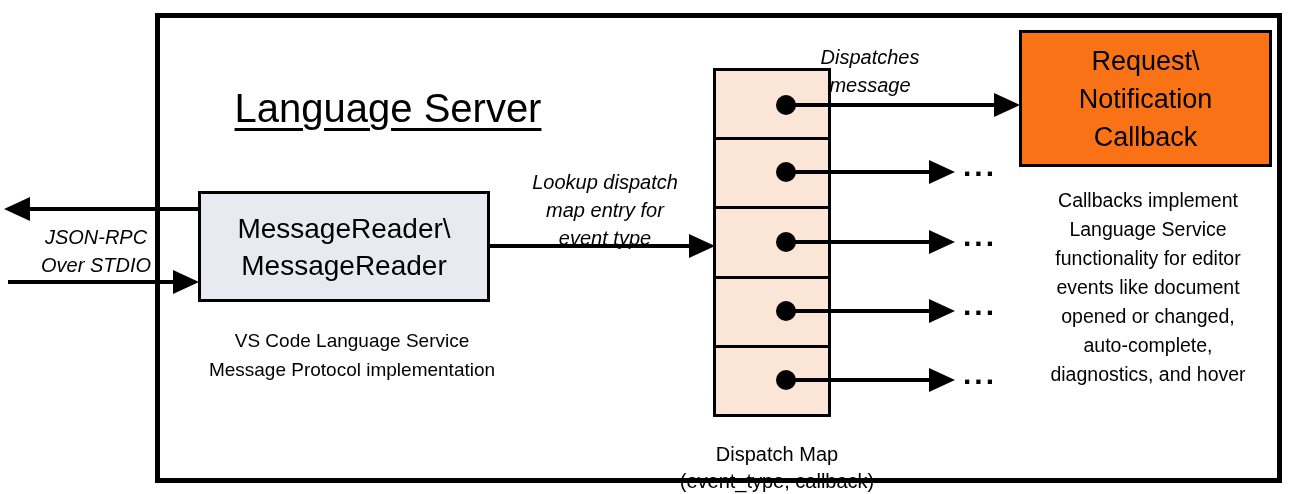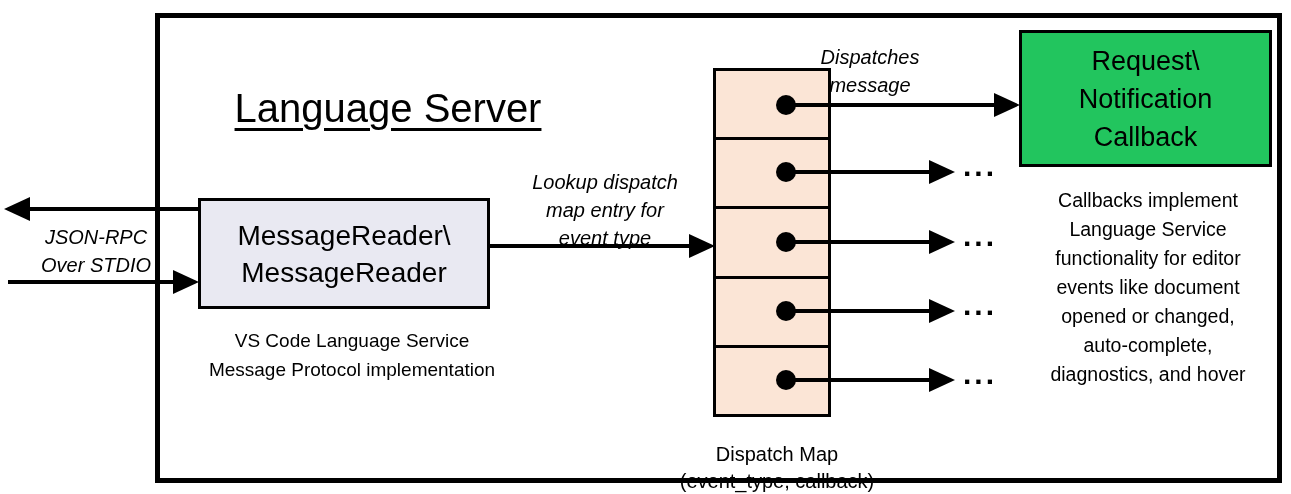--- a/index.html
+++ b/index.html
@@ -10,28 +10,28 @@
   .outer-box{
     position:absolute;left:155px;top:13px;width:1127px;height:470px;
     border:5px solid #000;box-sizing:border-box;background:#ffffff;
   }
   .diagram-title{
     position:absolute;left:158px;top:52px;width:460px;text-align:center;
     font-size:40px;line-height:48px;margin-top:32px;
   }
   .diagram-title .u{text-decoration:underline;text-underline-offset:6px;text-decoration-thickness:3px;}
   .msg-box{
-    position:absolute;left:198px;top:198px;width:292px;height:111px;
+    position:absolute;left:198px;top:191px;width:292px;height:111px;
     background:#E9E9F2;border:3px solid #000;box-sizing:border-box;
     display:flex;flex-direction:column;align-items:center;justify-content:center;
     font-size:28px;line-height:37px;text-align:center;
   }
   .cb-box{
     position:absolute;left:1019px;top:30px;width:253px;height:137px;
-    background:#22c55e;border:3px solid #000;box-sizing:border-box;
+    background:#f97316;border:3px solid #000;box-sizing:border-box;
     display:flex;flex-direction:column;align-items:center;justify-content:center;
     font-size:27px;line-height:38px;text-align:center;
   }
   .dispatch-map{
     position:absolute;left:713px;top:68px;width:118px;height:349px;
     background:#FBE5D6;border:3px solid #000;box-sizing:border-box;
     display:flex;flex-direction:column;
   }
   .dispatch-map .cell{flex:1;border-bottom:3px solid #000;box-sizing:border-box;}
   .dispatch-map .cell:last-child{border-bottom:none;}

